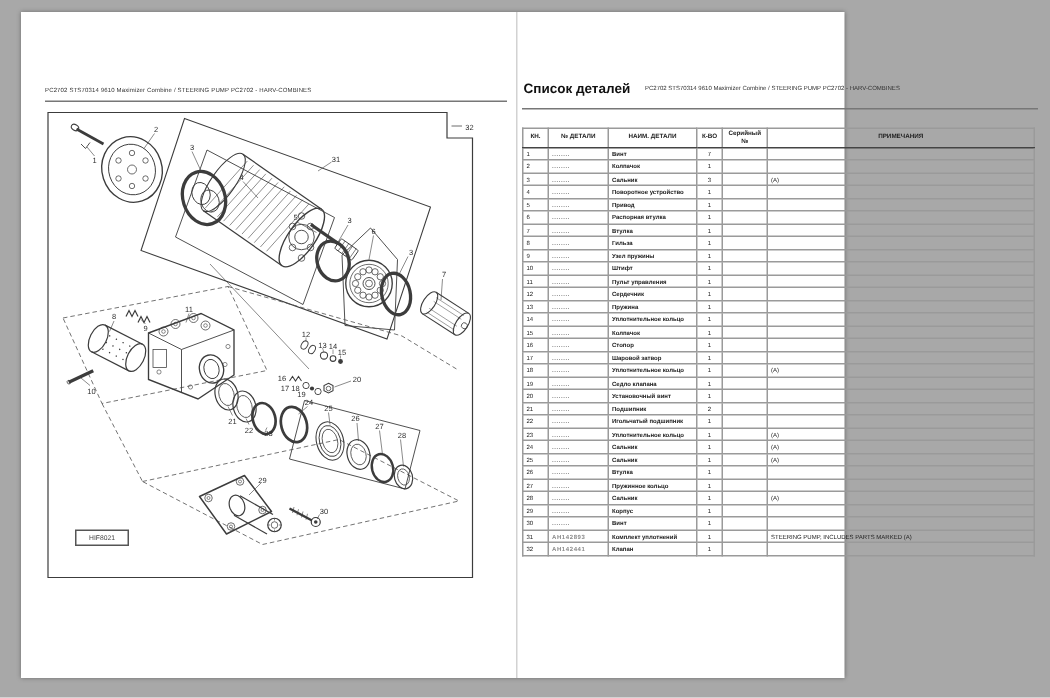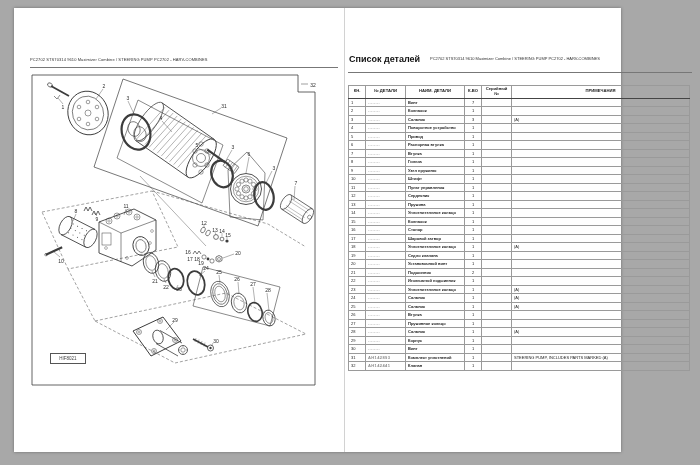--- a/index.html
+++ b/index.html
@@ -3,21 +3,21 @@
 <meta charset="utf-8">
 <style>
   html,body{margin:0;padding:0;}
   body{
     width:700px;height:465px;overflow:hidden;
     background:#a8a8a8;
     font-family:"Liberation Sans", sans-serif;
     color:#222;
   }
   .spread{
-    position:absolute;left:14px;top:8px;width:607px;height:444px;
+    position:absolute;left:14px;top:8px;width:549px;height:444px;
     background:#ffffff;box-shadow:0 0 3px rgba(0,0,0,.35);
   }
   .page-divider{
     position:absolute;left:330px;top:0;width:1px;height:444px;background:#d2d2d2;
   }
   
   .lp-header{
     position:absolute;left:16px;top:49px;width:310px;
     font-size:4px;color:#333;letter-spacing:.1px;white-space:nowrap;overflow:hidden;
   }

